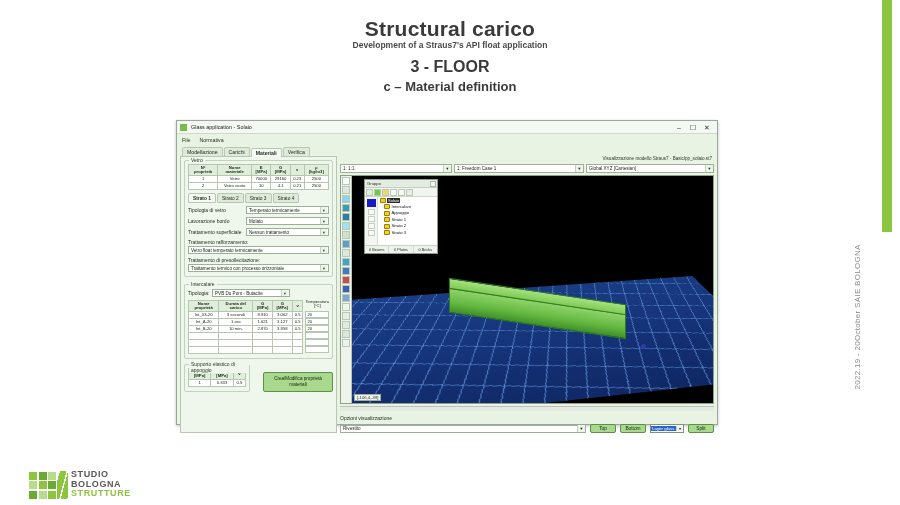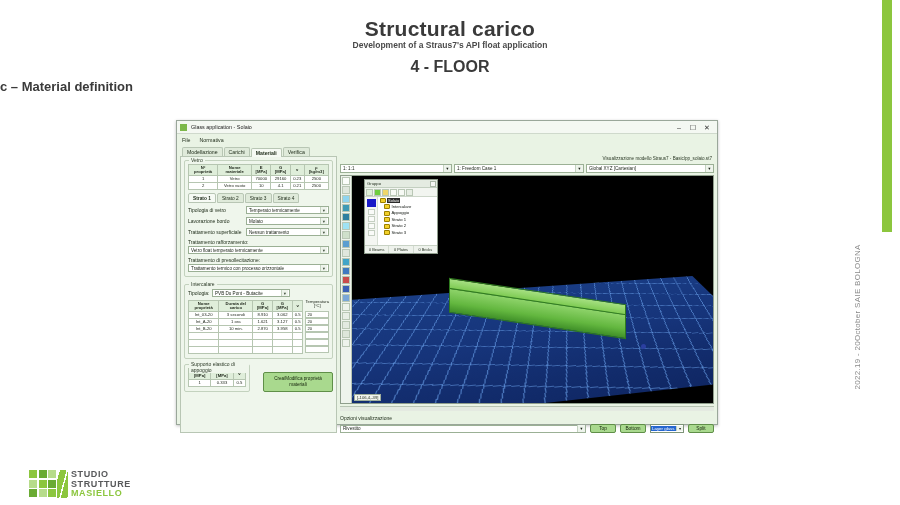--- a/index.html
+++ b/index.html
@@ -23,38 +23,39 @@
     text-align: center;
     font-size: 8.5px; font-weight: bold; color: #4a4a4a;
   }
   #slide-section {
     position: absolute; left: 0; top: 58px; width: 900px;
     text-align: center;
     font-size: 16px; font-weight: bold; color: #3a3a3a;
   }
   #slide-subsection {
     position: absolute; left: 0; top: 79px; width: 900px;
+    text-align: center;
     font-size: 13px; font-weight: bold; color: #3a3a3a;
   }
 
   
   #right-bar-green {
     position: absolute; right: 8px; top: 0; width: 10px; height: 232px;
     background: #8cc63e;
   }
   #right-vertical-text {
     position: absolute; right: -42px; top: 300px;
     width: 170px; text-align: left;
     transform: rotate(-90deg); transform-origin: center center;
     font-size: 8px; color: #8a8a8a; letter-spacing: .3px;
     white-space: nowrap;
   }
 
   
-  #logo { position: absolute; left: 29px; top: 470px; display: flex; align-items: flex-start; }
+  #logo { position: absolute; left: 29px; top: 470px; display: flex; align-items: flex-end; }
   #logo-grid { display: grid; grid-template-columns: repeat(3, 8px); grid-template-rows: repeat(3, 8px); gap: 1.5px; }
   #logo-grid i { display: block; width: 8px; height: 8px; }
   #logo-slash {
     width: 11px; height: 28px; margin-left: 1px; margin-right: 3px;
     background: linear-gradient(105deg, transparent 0 16%, #8cc63e 16% 52%, transparent 52% 60%, #8cc63e 60% 96%, transparent 96%);
   }
   #logo-words { line-height: 9.6px; }
   #logo-words div { font-size: 9px; font-weight: bold; letter-spacing: .6px; }
   .lw-dark { color: #58595b; }
   .lw-green { color: #8cc63e; }
@@ -251,43 +252,43 @@
     display: flex; align-items: center; font-size: 4.4px;
   }
   .btn-combo .sel { flex: 1 1 auto; background: #2566cf; color: #fff; padding: 0 1px; overflow: hidden; white-space: nowrap; }
   .btn-combo .carrow { width: 7px; text-align: center; font-size: 4.2px; background: #eef4ec; border-left: 1px solid #c4d3c0; }
 </style>
 </head>
 <body>
 
 <div id="slide-title">Structural carico</div>
 <div id="slide-subtitle">Development of a Straus7's API float application</div>
-<div id="slide-section">4 - FLOOR</div>
+<div id="slide-section">3 - FLOOR</div>
 <div id="slide-subsection">c – Material definition</div>
 
 <div id="right-bar-green"></div>
 <div id="right-vertical-text">2022.19 - 20October  SAIE BOLOGNA</div>
 
 <div id="logo">
   <div id="logo-grid">
     <i style="background:#8cc63e"></i>
       <i style="background:#6aab33"></i>
       <i style="background:#b7dc8b"></i>
     <i style="background:#b7dc8b"></i>
       <i style="background:#8cc63e"></i>
       <i style="background:#6aab33"></i>
     <i style="background:#6aab33"></i>
       <i style="background:#b7dc8b"></i>
       <i style="background:#8cc63e"></i>
   </div>
   <div id="logo-slash"></div>
   <div id="logo-words">
     <div class="lw-dark">STUDIO</div>
-    <div class="lw-dark">STRUTTURE</div>
-    <div class="lw-green">MASIELLO</div>
+    <div class="lw-dark">BOLOGNA</div>
+    <div class="lw-green">STRUTTURE</div>
   </div>
 </div>
 
 <div id="app-window">
 
   <div id="titlebar">
     <div id="app-icon"></div>
     <div id="title-text">Glass application - Solaio</div>
     <div class="win-btn">–</div>
     <div class="win-btn">☐</div>

